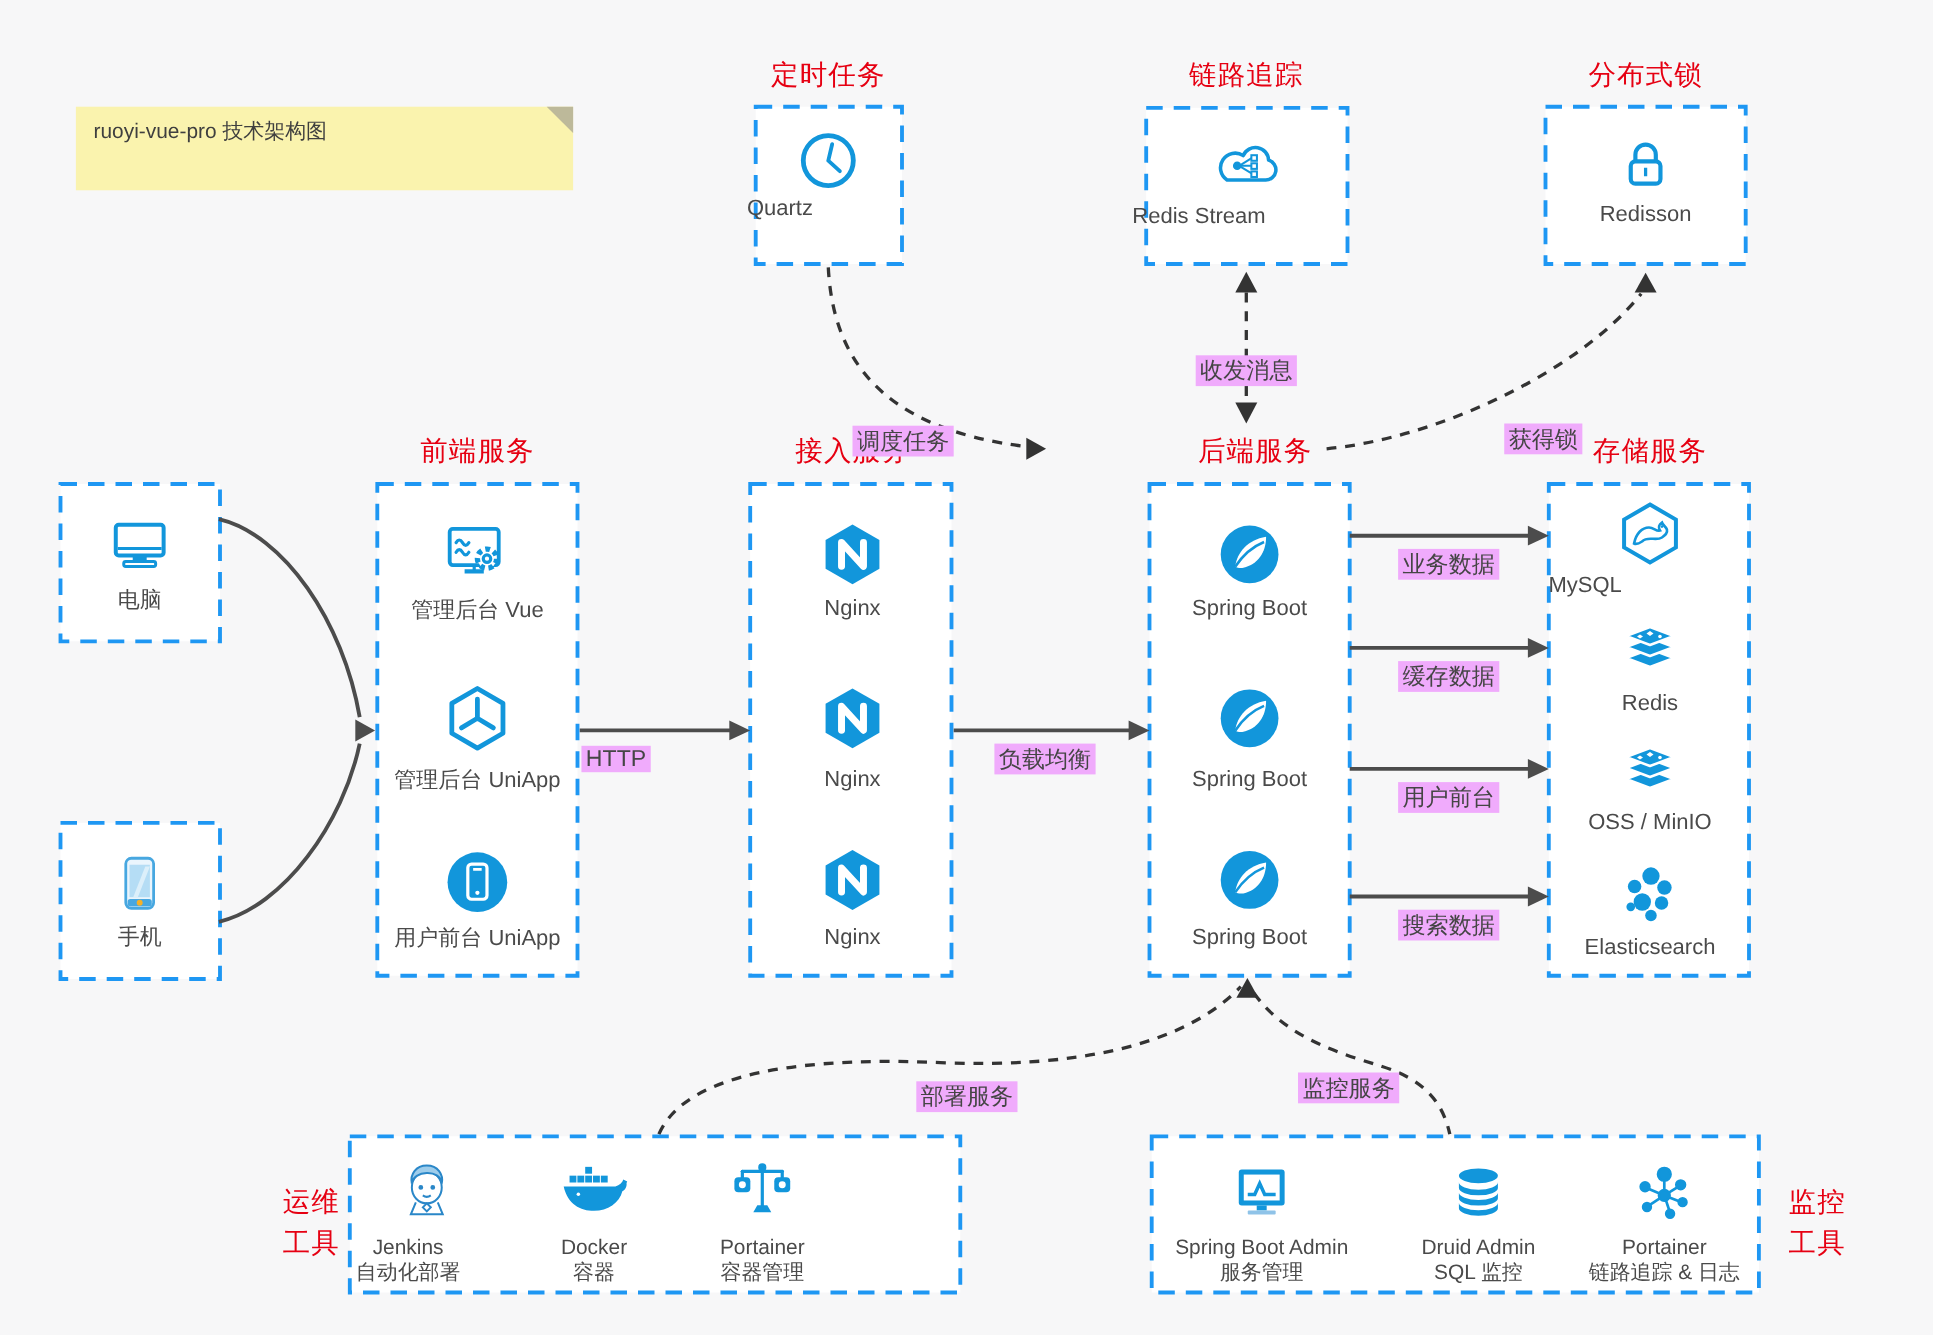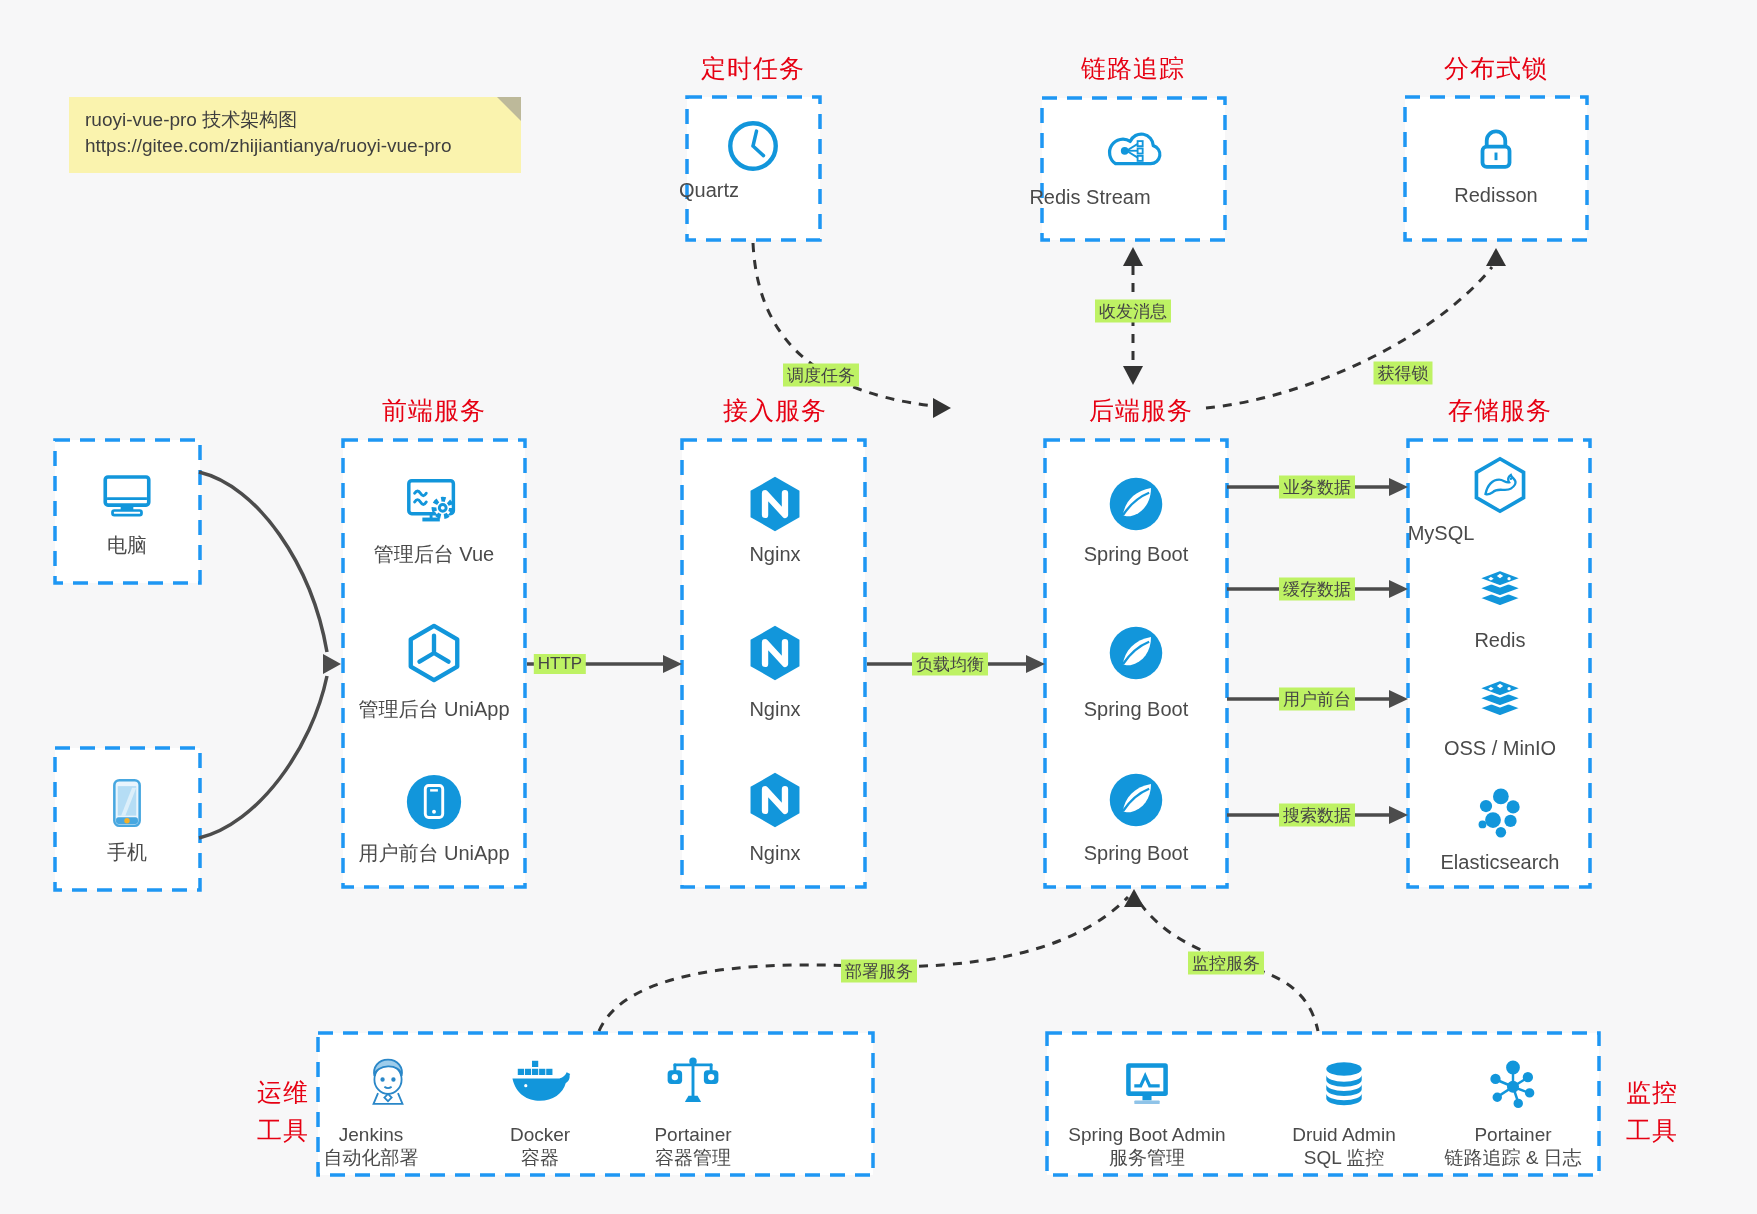--- a/index.html
+++ b/index.html
@@ -2,21 +2,21 @@
 <html><head>
 <meta charset="utf-8">
 <style>
   html,body{margin:0;padding:0;background:#f7f7f8;font-family:"Liberation Sans",sans-serif;}
   #canvas{position:relative;width:1757px;height:1214px;background:#f7f7f8;overflow:hidden;}
   #bg{position:absolute;left:0;top:0;z-index:0;}
   .gtitle{position:absolute;transform:translate(-50%,-50%);font-size:25px;font-weight:normal;color:#e60012;white-space:nowrap;letter-spacing:1px;z-index:2;}
   .icon{position:absolute;transform:translate(-50%,-50%);z-index:2;line-height:0;}
   .lbl{position:absolute;transform:translate(-50%,-50%);font-size:20px;color:#4a4a4a;white-space:nowrap;z-index:2;}
   .lbl2{position:absolute;transform:translate(-50%,-50%);font-size:19px;color:#4a4a4a;text-align:center;line-height:23px;white-space:nowrap;z-index:2;}
-  .chip{position:absolute;transform:translate(-50%,-50%);background:#bef264;padding:0 4px;font-size:17px;color:#454545;white-space:nowrap;z-index:3;}
+  .chip{position:absolute;transform:translate(-50%,-50%);background:#f0abfc;padding:0 4px;font-size:21px;color:#454545;white-space:nowrap;z-index:3;margin-top:26px;}
   .note{position:absolute;left:58px;top:97px;width:452px;height:76px;background:#faf3ae;z-index:2;box-sizing:border-box;padding:10px 0 0 16px;font-size:19px;color:#3f3f3f;line-height:26px;margin-left:11px;}
   .note::before{content:"";position:absolute;top:0;right:0;width:0;height:0;border-style:solid;border-width:0 24px 24px 0;border-color:transparent #bdb99a transparent transparent;}
 </style>
 </head>
 <body>
 
 <div id="canvas">
 
   <svg id="bg" width="1757" height="1214" viewBox="0 0 1757 1214">
 
@@ -65,21 +65,20 @@
       <polygon points="951,408 933,398 933,418"></polygon>
       <polygon points="1133,247 1123,266 1143,266"></polygon>
       <polygon points="1133,385 1123,366 1143,366"></polygon>
       <polygon points="1496,248 1486,266 1506,266"></polygon>
       <polygon points="1134,889 1124,907 1144,907"></polygon>
     </g>
   </svg>
 
   <div class="note">
     <div>ruoyi-vue-pro 技术架构图</div>
-    <div>https://gitee.com/zhijiantianya/ruoyi-vue-pro</div>
   </div>
 
   <div class="gtitle" style="left:753px;top:68px">定时任务</div>
   <div class="gtitle" style="left:1133px;top:68px">链路追踪</div>
   <div class="gtitle" style="left:1496px;top:68px">分布式锁</div>
   <div class="gtitle" style="left:434px;top:410px">前端服务</div>
   <div class="gtitle" style="left:775px;top:410px">接入服务</div>
   <div class="gtitle" style="left:1141px;top:410px">后端服务</div>
   <div class="gtitle" style="left:1500px;top:410px">存储服务</div>
   <div class="gtitle" style="left:283px;top:1092px">运维</div>

